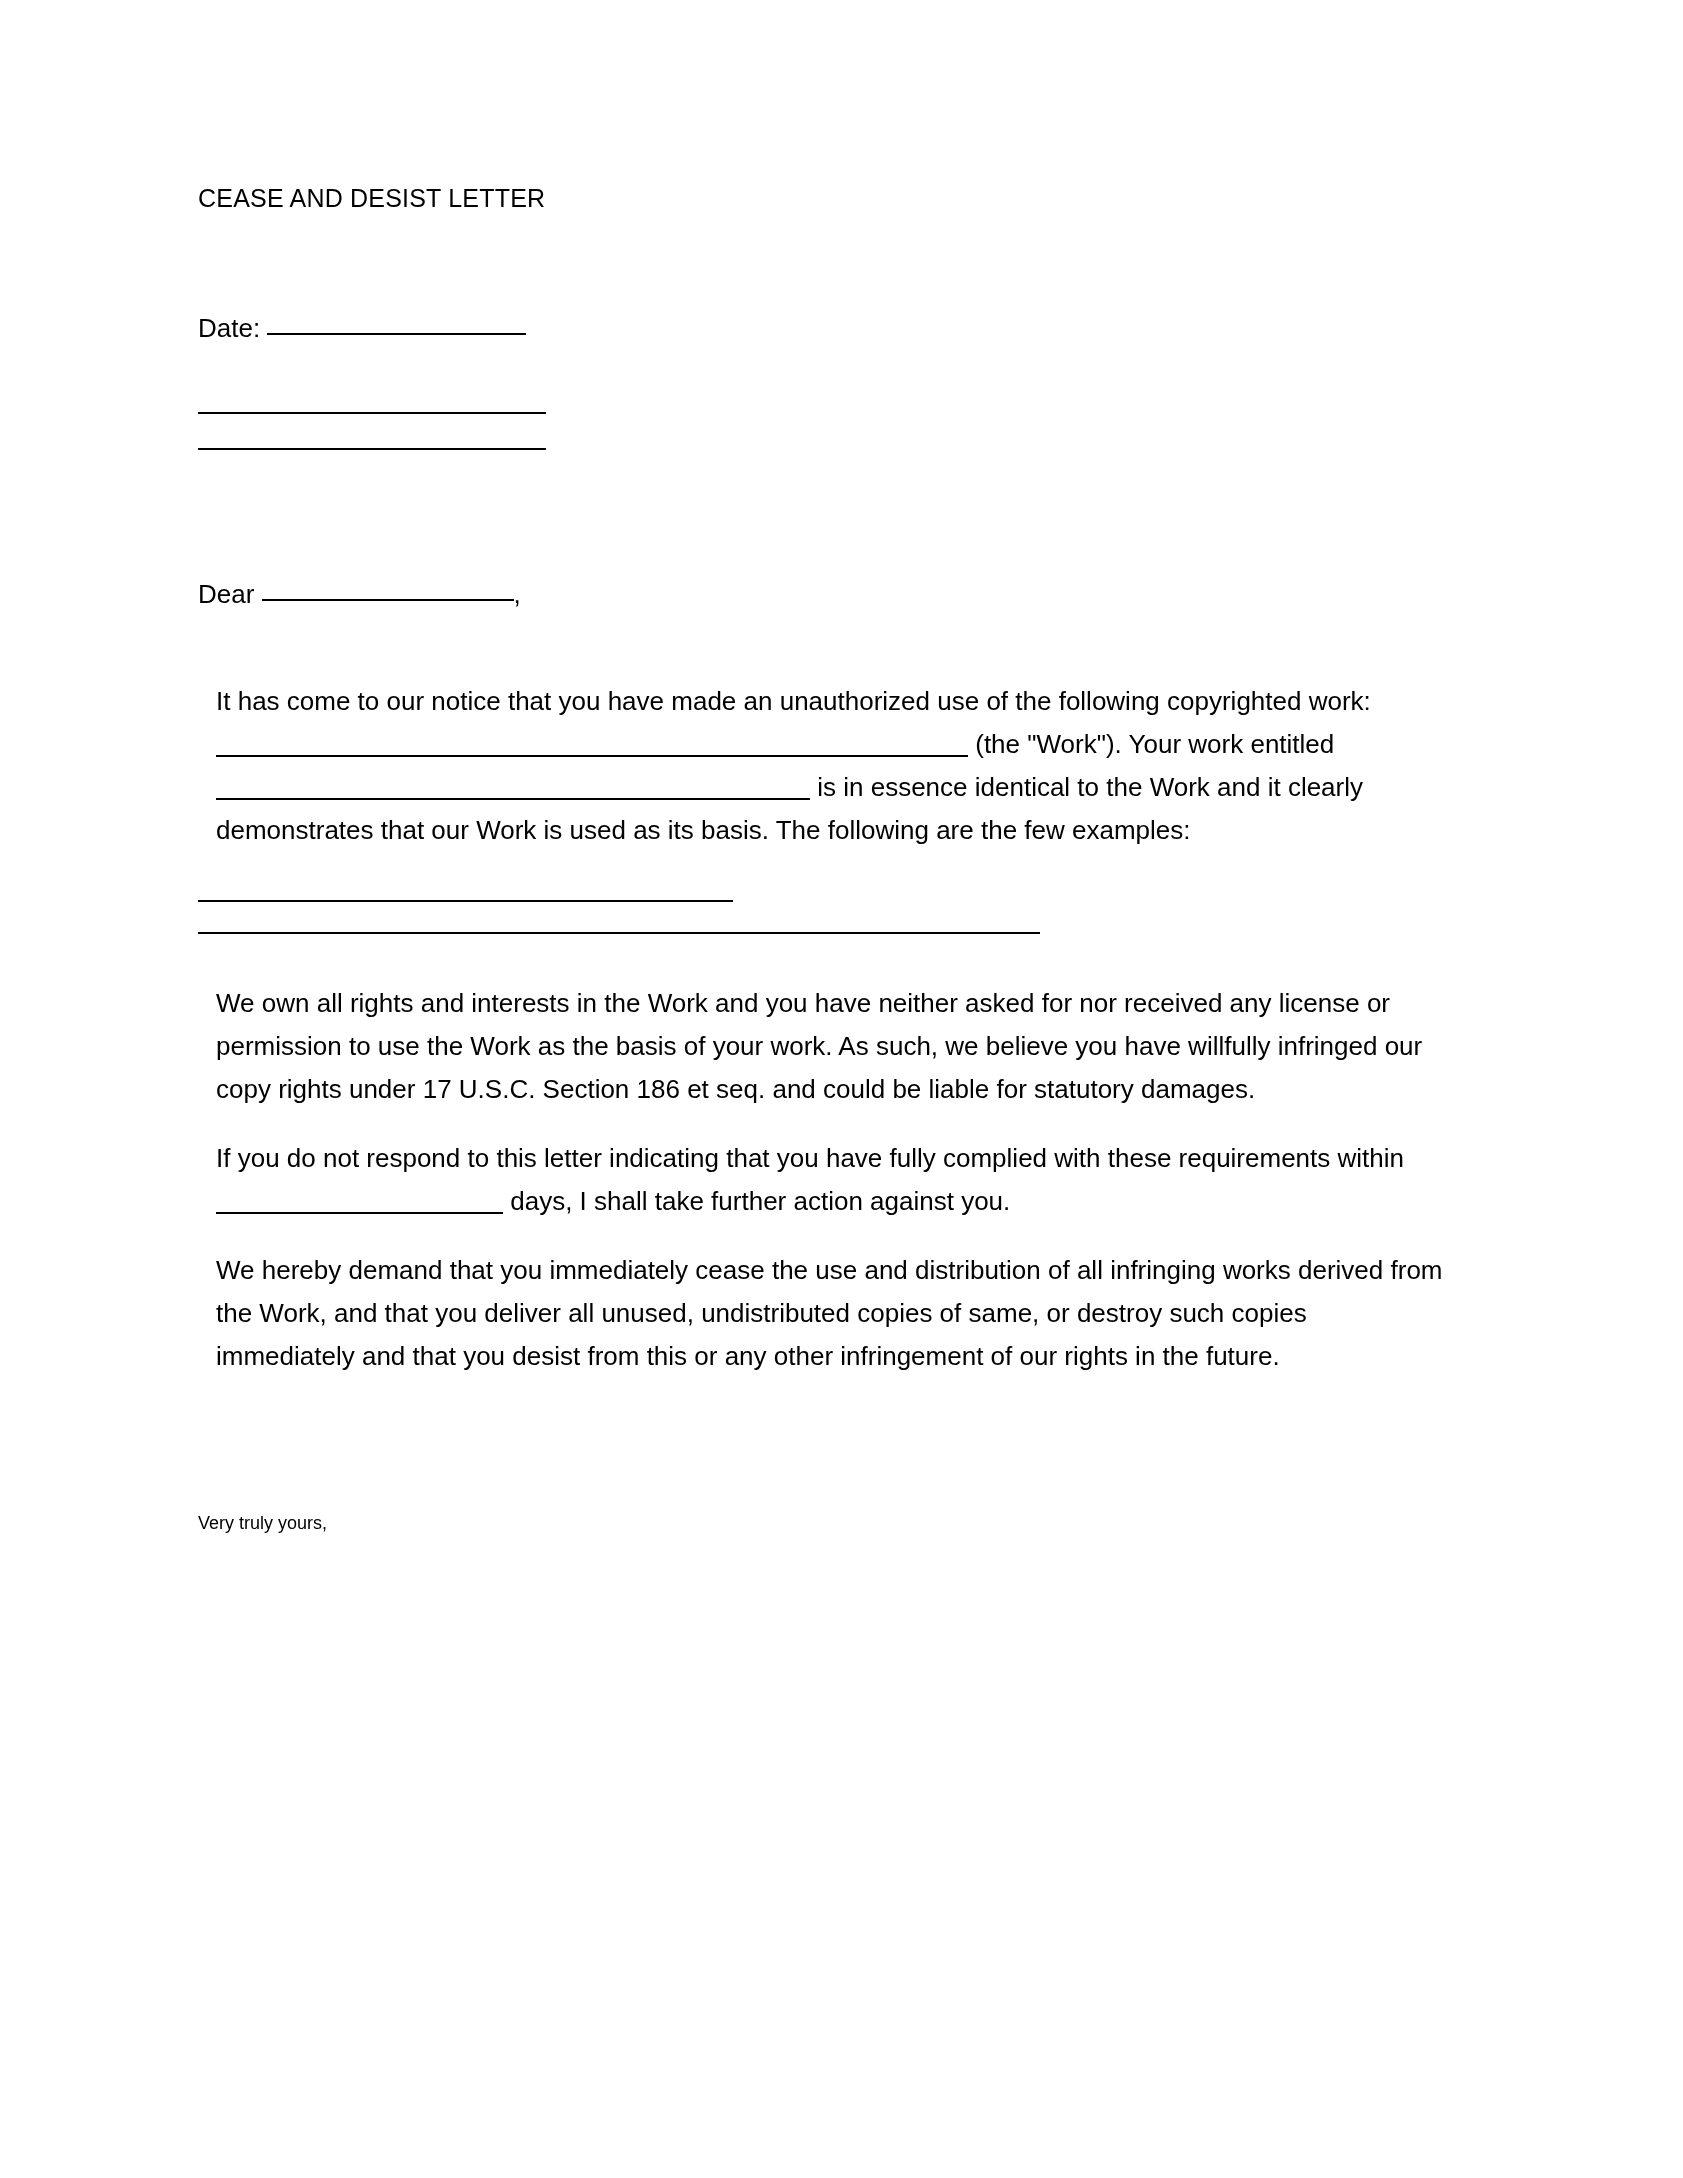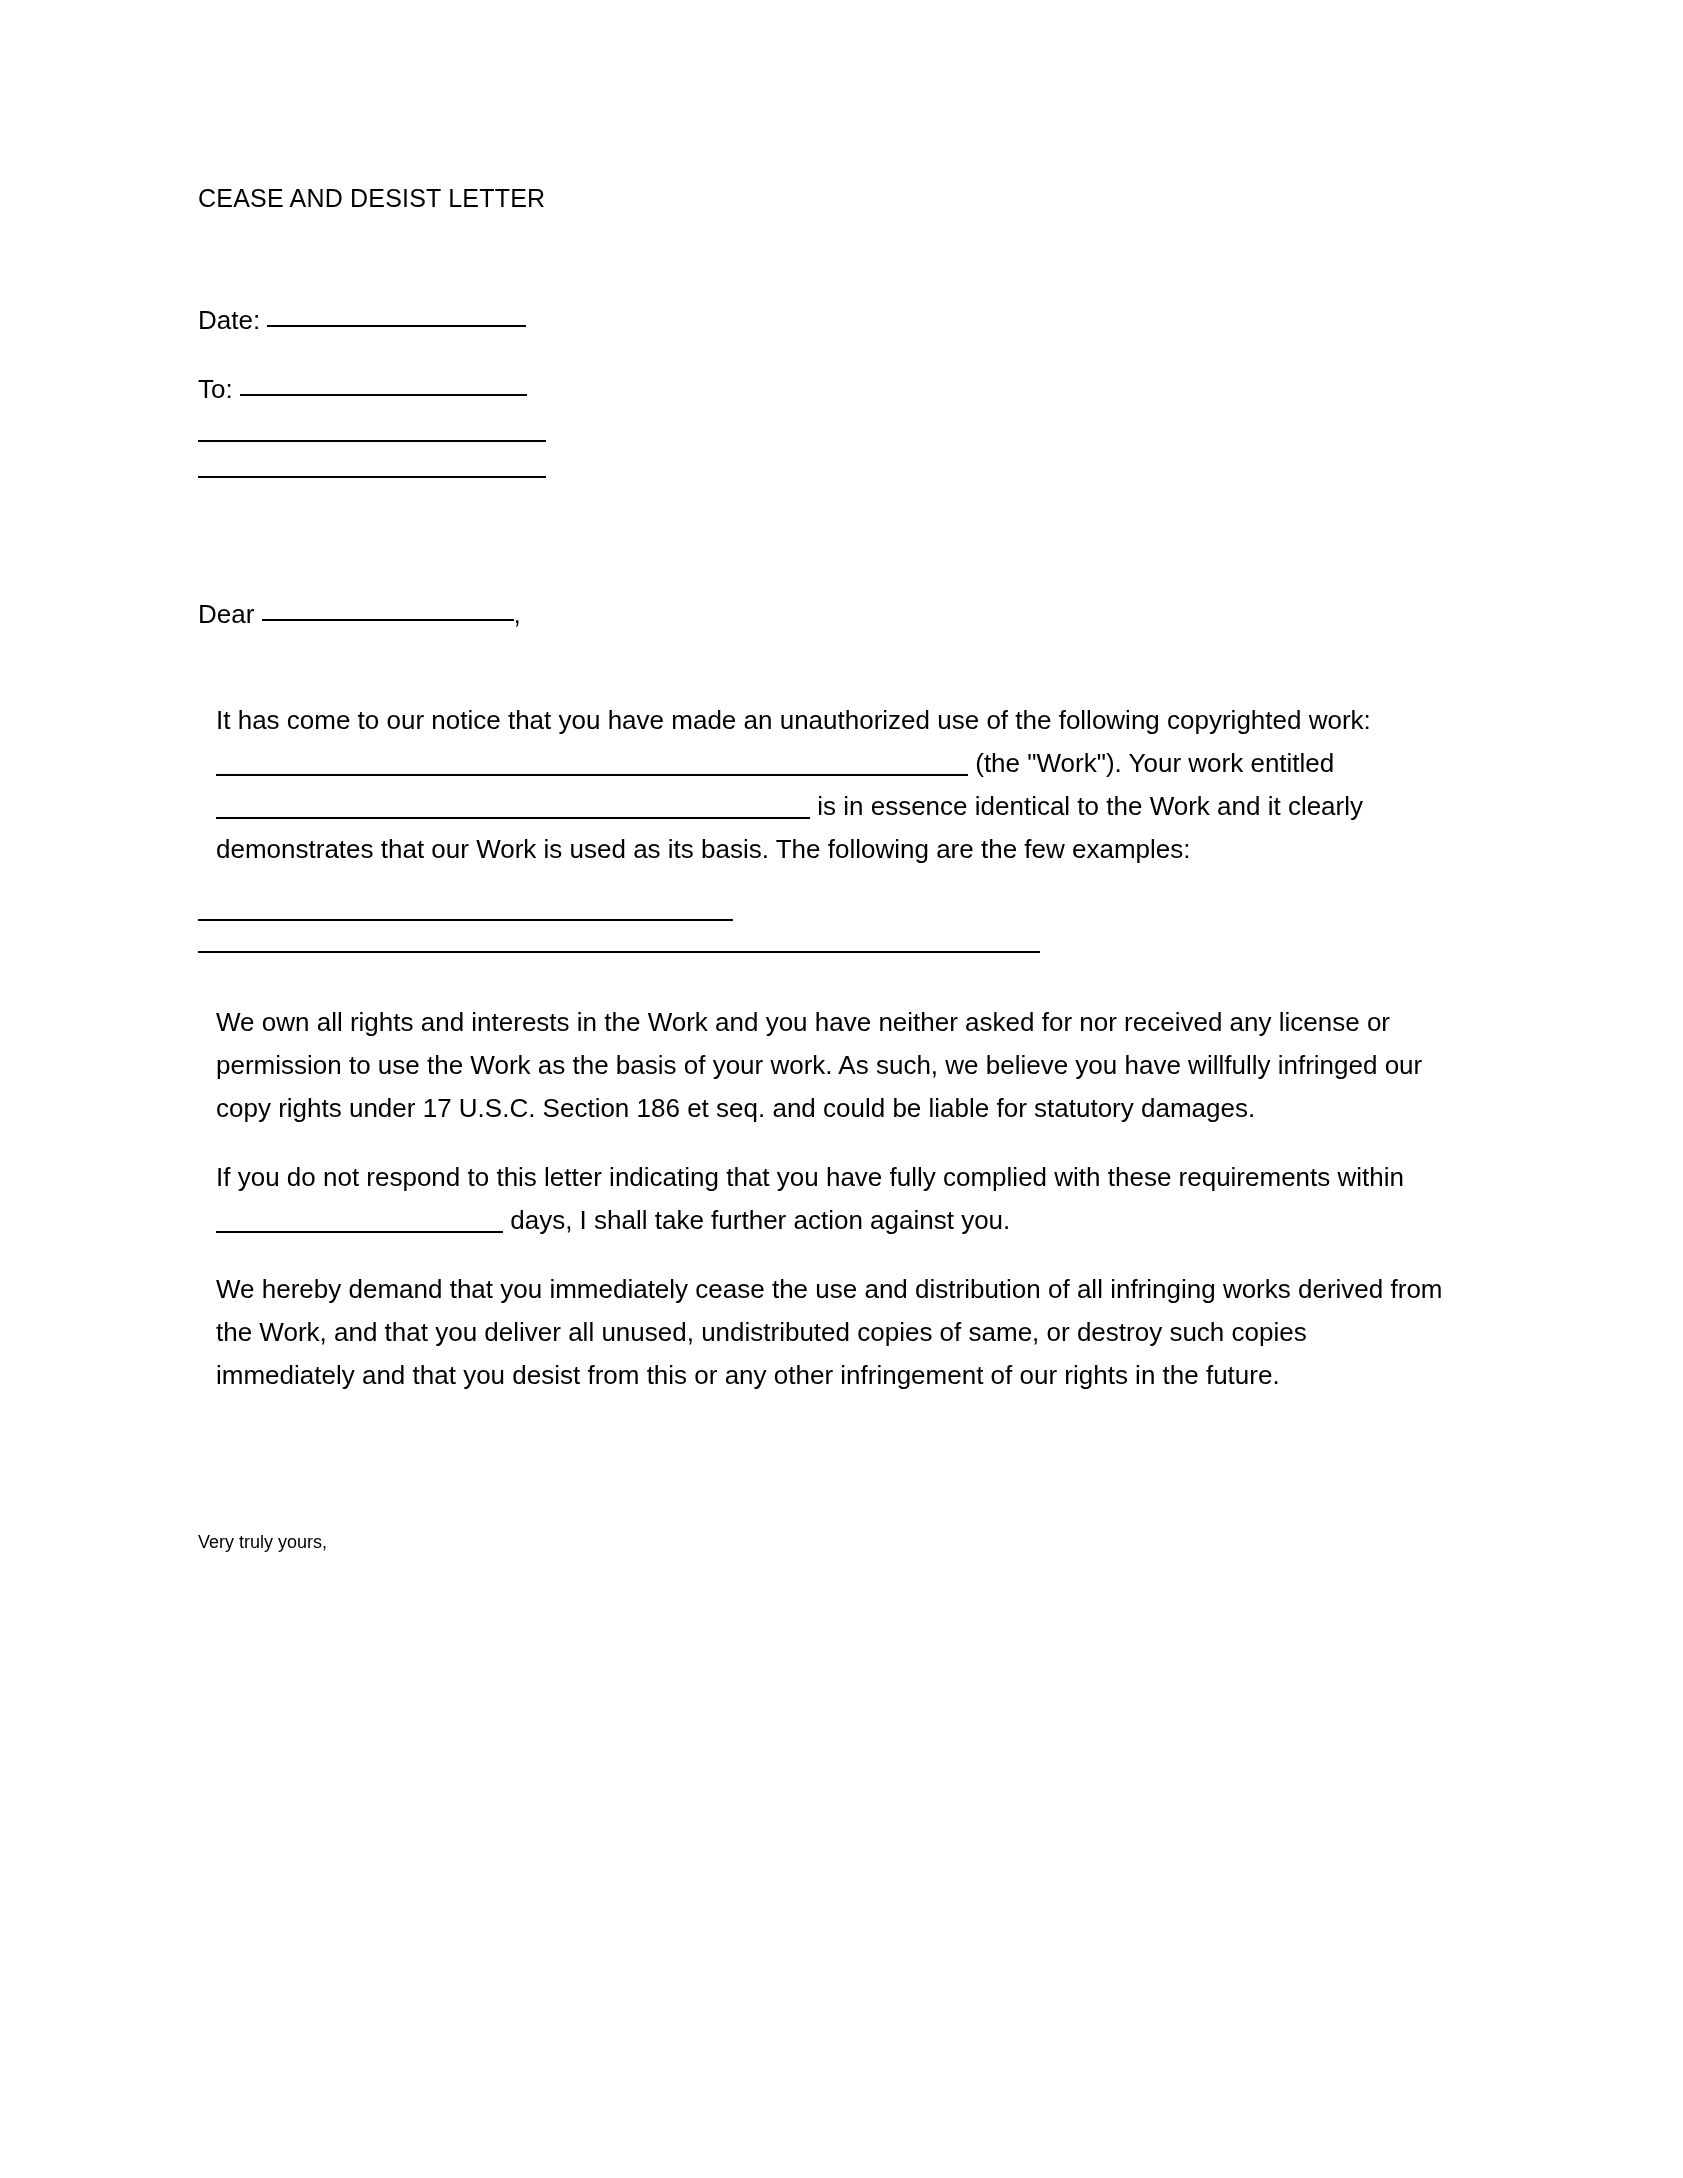--- a/index.html
+++ b/index.html
@@ -33,21 +33,21 @@
     line-height: 1.25;
     letter-spacing: 0.2px;
     color: #000;
     margin: 0 0 0 0;
   }
   .spacer-after-title { height: 87px; }
 
   .field-line {
     font-size: 26px;
     line-height: 1.2;
-    margin: 4px 0 0 0;
+    margin: 12px 0 0 0;
     white-space: nowrap;
   }
   .field-gap { height: 34px; }
 
   .blank {
     display: inline-block;
     border-bottom: 2px solid #000;
     vertical-align: 2px;
     height: 20px;
   }
@@ -103,24 +103,20 @@
 
     <div class="spacer-after-title"></div>
 
     <div class="field-line">
       <span>Date:</span>
       <span class="blank" style="width:259px"></span>
     </div>
 
     <div class="field-gap"></div>
 
-    <div class="field-line">
-      <span>To:</span>
-      <span class="blank" style="width:287px"></span>
-    </div>
 
     <div class="field-gap"></div>
 
     <div class="blank-standalone" style="width:348px"></div>
 
     <div class="field-gap"></div>
 
     <div class="blank-standalone" style="width:348px"></div>
 
     <div class="gap-xl"></div>

